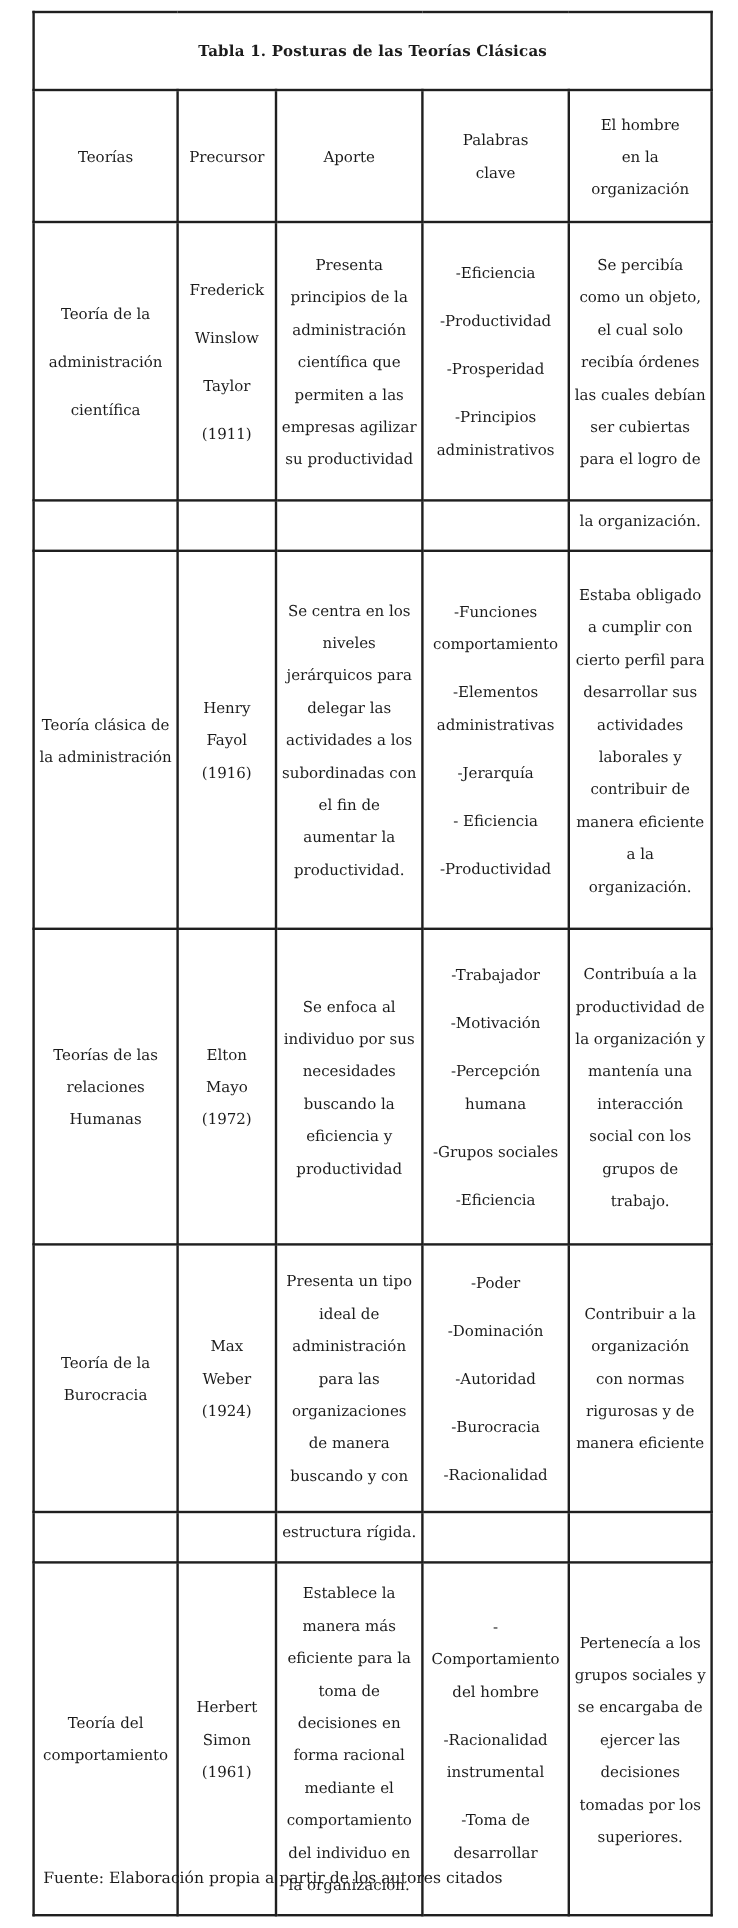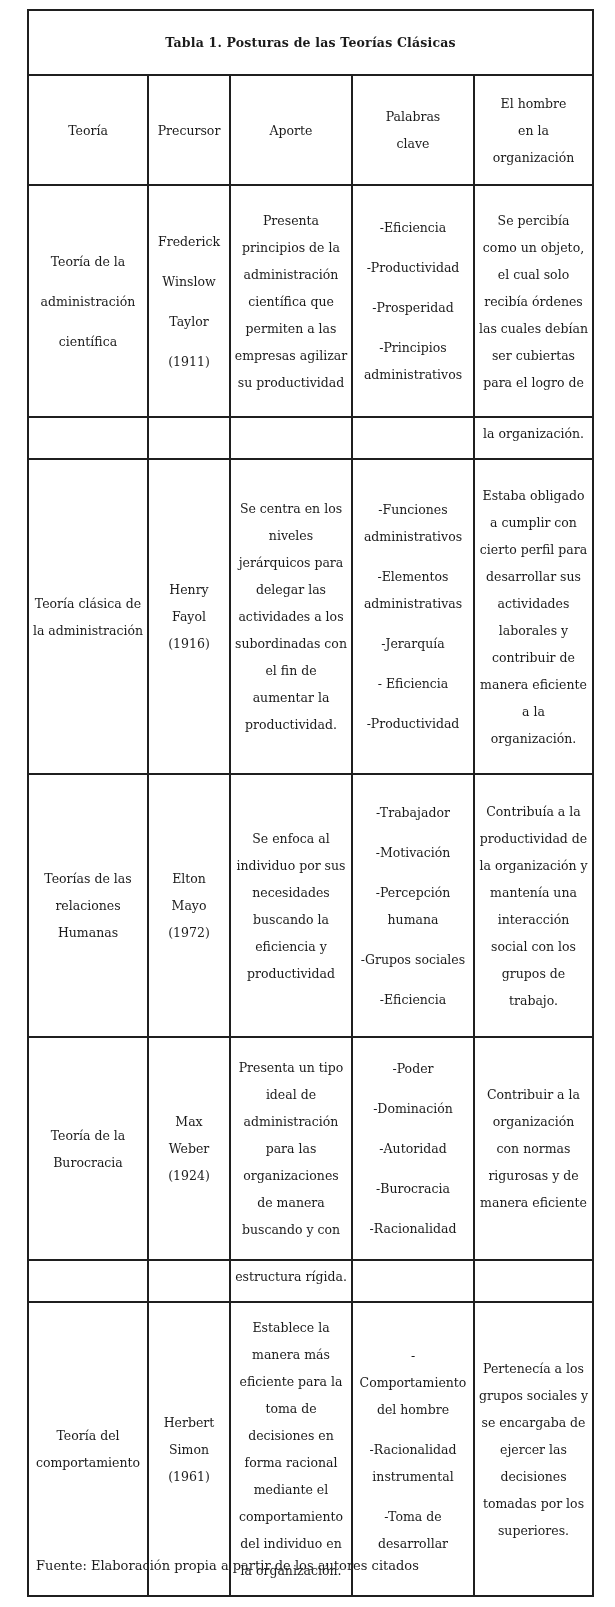--- a/index.html
+++ b/index.html
@@ -50,21 +50,21 @@
         <col class="c2">
         <col class="c3">
         <col class="c4">
     </colgroup>
     <tbody>
       <tr class="r-title">
         <td colspan="5" class="title-cell">Tabla 1. Posturas de las Teorías Clásicas</td>
       </tr>
 
       <tr class="r-head">
-        <td class="head">Teoría</td>
+        <td class="head">Teorías</td>
         <td class="head">Precursor</td>
         <td class="head">Aporte</td>
         <td class="head">Palabras
 clave</td>
         <td class="head">El hombre
 en la
 organización</td>
       </tr>
 
       <tr class="r0">
@@ -132,21 +132,21 @@
 jerárquicos para
 delegar las
 actividades a los
 subordinadas con
 el fin de
 aumentar la
 productividad.</div>
           </td>
         <td>
             <div class="blk">-Funciones
-administrativos</div>
+comportamiento</div>
             <div class="blk">-Elementos
 administrativas</div>
             <div class="blk">-Jerarquía</div>
             <div class="blk">- Eficiencia</div>
             <div class="blk">-Productividad</div>
           </td>
         <td>
             <div class="blk">Estaba obligado
 a cumplir con
 cierto perfil para

